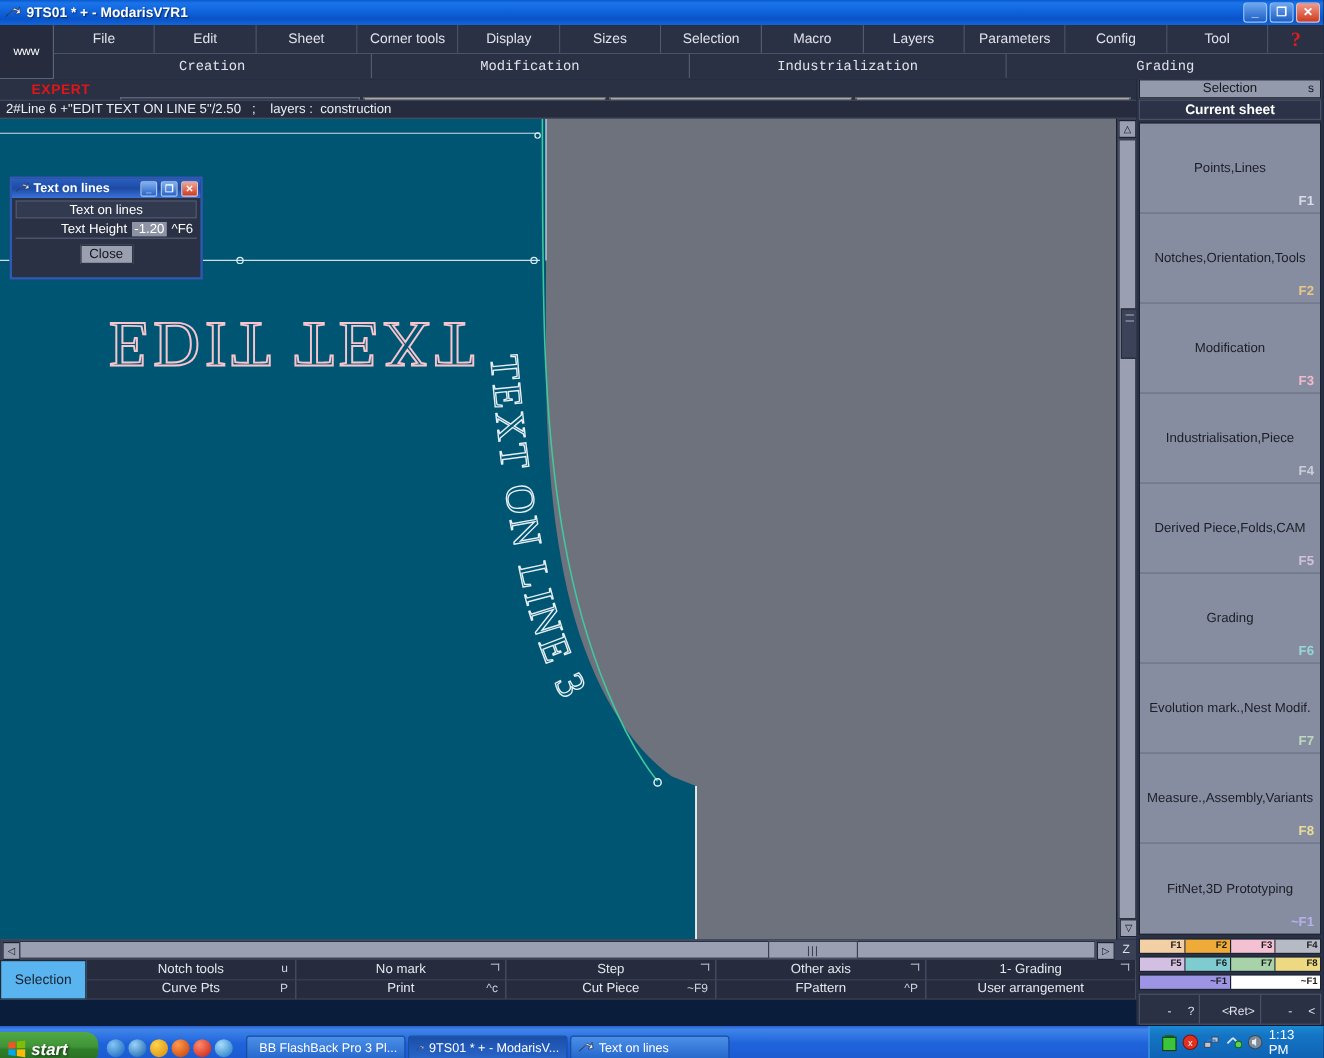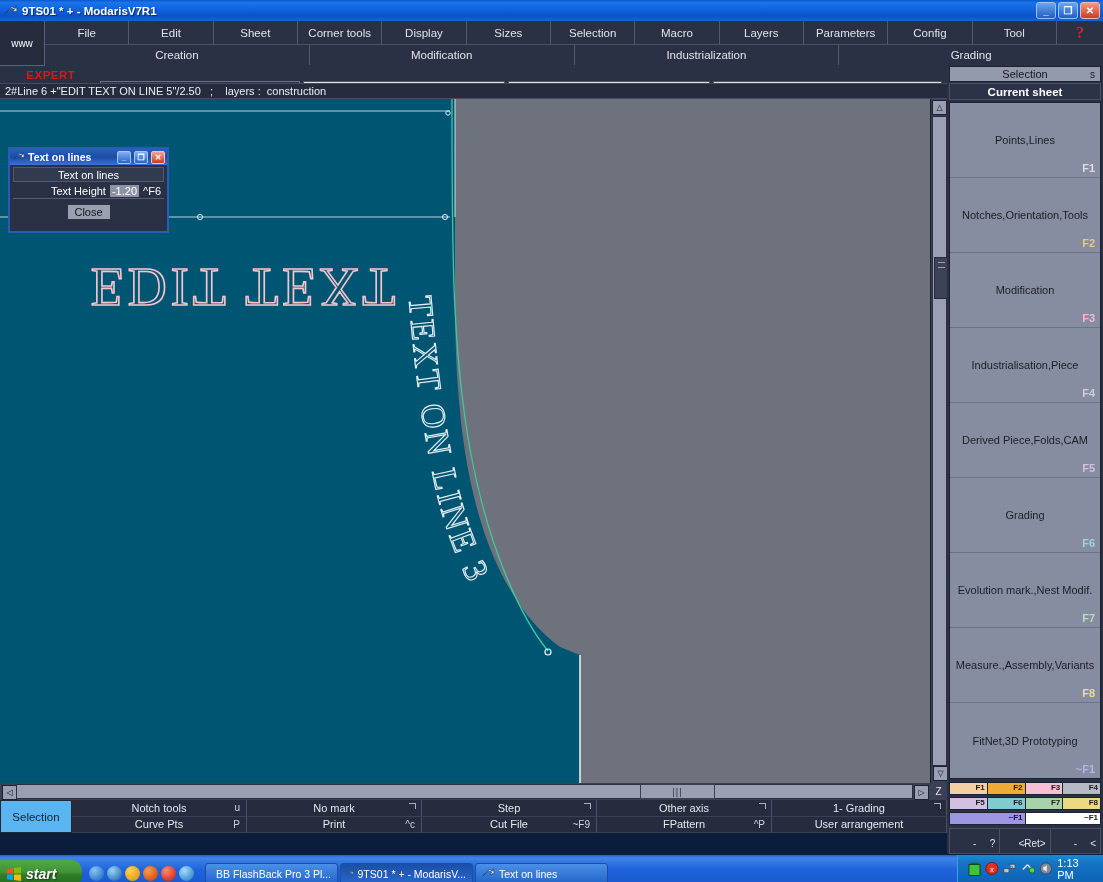--- a/index.html
+++ b/index.html
@@ -40,21 +40,21 @@
   }
   #menu-right{ flex:1; display:flex; flex-direction:column; }
   #menu-row1{ height:24px; display:flex; border-bottom:1px solid #4a5268;}
   #menu-row1 .mi{
     flex:1; display:flex; align-items:center; justify-content:center;
     border-right:1px solid #525a70; color:#e0e3ea; font-size:11.5px;
     background:#2a3144;
   }
   #menu-row1 .mi:last-child{ border-right:none; flex:0 0 46px; }
   .help-q{ color:#d42020; font-size:17px; font-weight:bold; font-family:"Liberation Serif",serif; }
-  #menu-row2{ height:20px; display:flex; }
+  #menu-row2{ height:20px; display:flex;font-family:Liberation Mono, monospace; }
   #menu-row2 .m2{
     flex:1; display:flex; align-items:center; justify-content:center;
     border-right:1px solid #525a70; color:#e0e3ea; font-size:11.5px; background:#2a3144;
   }
   #menu-row2 .m2:last-child{ border-right:none; }
 
   
   #fieldrow{
     position:absolute; left:0; top:66px; width:947px; height:17px;
     background:#2a3144; display:flex; align-items:center; padding:0 2px;
@@ -368,21 +368,21 @@
     <div class="brow">
       <div class="bcell">
         <span>Curve Pts</span>
         <span class="key">P</span>
       </div>
       <div class="bcell">
         <span>Print</span>
         <span class="key">^c</span>
       </div>
       <div class="bcell">
-        <span>Cut File</span>
+        <span>Cut Piece</span>
         <span class="key">~F9</span>
       </div>
       <div class="bcell">
         <span>FPattern</span>
         <span class="key">^P</span>
       </div>
       <div class="bcell">
         <span>User arrangement</span>
       </div>
     </div>

